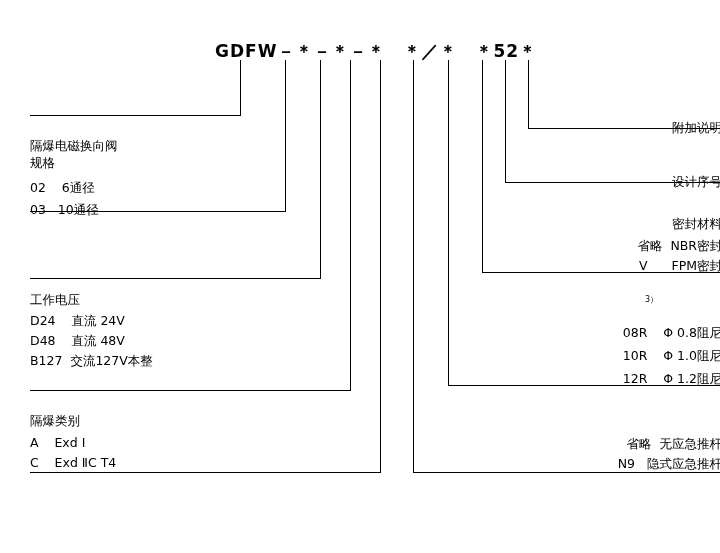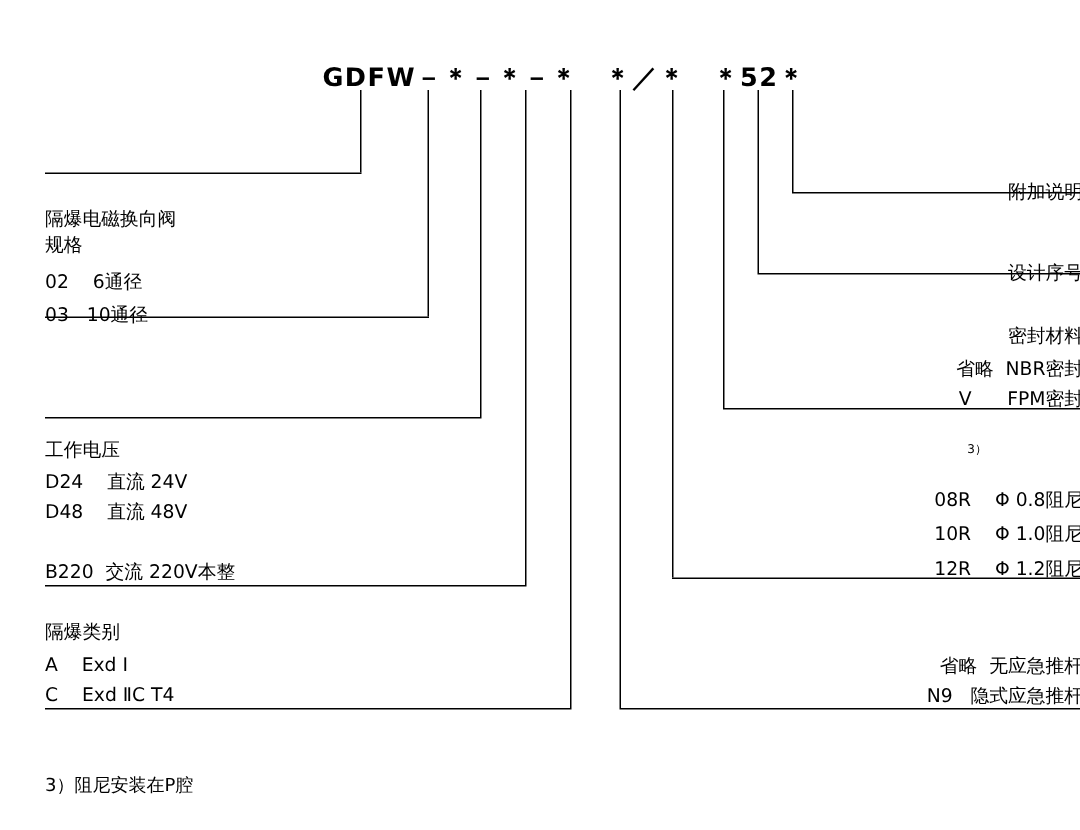--- a/index.html
+++ b/index.html
@@ -102,21 +102,21 @@
   <div class="lbl" style="left:14px; top:106px;margin-top:32px;">隔爆电磁换向阀</div>
 
   <div class="lbl" style="left:14px; top:155px;">规格</div>
   <div class="lbl" style="left:14px; top:180px;">02    6通径</div>
   <div class="lbl" style="left:14px; top:202px;">03   10通径</div>
 
 
   <div class="lbl" style="left:14px; top:292px;">工作电压</div>
   <div class="lbl" style="left:14px; top:313px;">D24    直流 24V</div>
   <div class="lbl" style="left:14px; top:333px;">D48    直流 48V</div>
-  <div class="lbl" style="left:14px; top:373px;">B220  交流 220V本整</div>
+  <div class="lbl" style="left:14px; top:353px;">B127  交流127V本整</div>
 
   <div class="lbl" style="left:14px; top:413px;">隔爆类别</div>
   <div class="lbl" style="left:14px; top:435px;">A    Exd Ⅰ</div>
   <div class="lbl" style="left:14px; top:455px;">C    Exd ⅡC T4</div>
 
   <div class="lbl right" style="right:14px; top:120px;">附加说明</div>
 
   <div class="lbl right" style="right:14px; top:174px;">设计序号</div>
 
   <div class="lbl right" style="right:14px; top:216px;">密封材料</div>
@@ -125,15 +125,14 @@
 
   <div class="lbl right" style="right:78px; top:292px; font-size:8px;">3）</div>
 
   <div class="lbl right" style="right:14px; top:325px;">08R    Φ 0.8阻尼</div>
   <div class="lbl right" style="right:14px; top:348px;">10R    Φ 1.0阻尼</div>
   <div class="lbl right" style="right:14px; top:371px;">12R    Φ 1.2阻尼</div>
 
   <div class="lbl right" style="right:14px; top:436px;">省略  无应急推杆</div>
   <div class="lbl right" style="right:14px; top:456px;">N9   隐式应急推杆</div>
 
-  <div class="note">3）阻尼安装在P腔</div>
 
 </div>
 
 </body></html>

